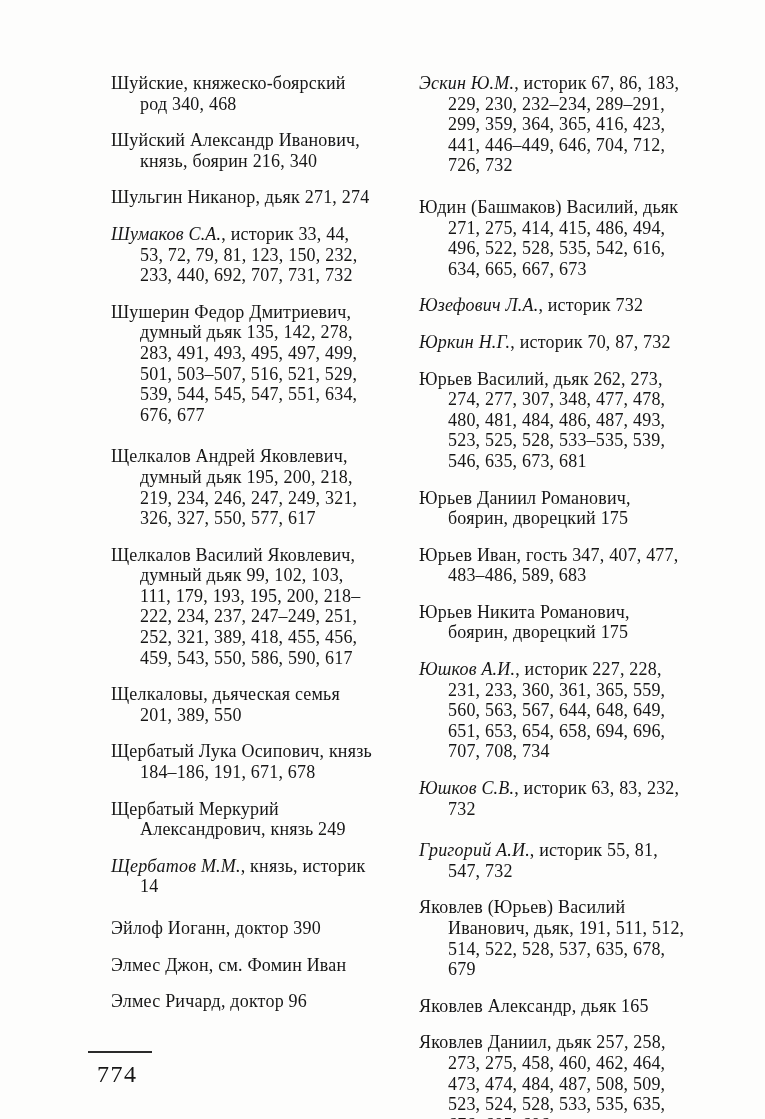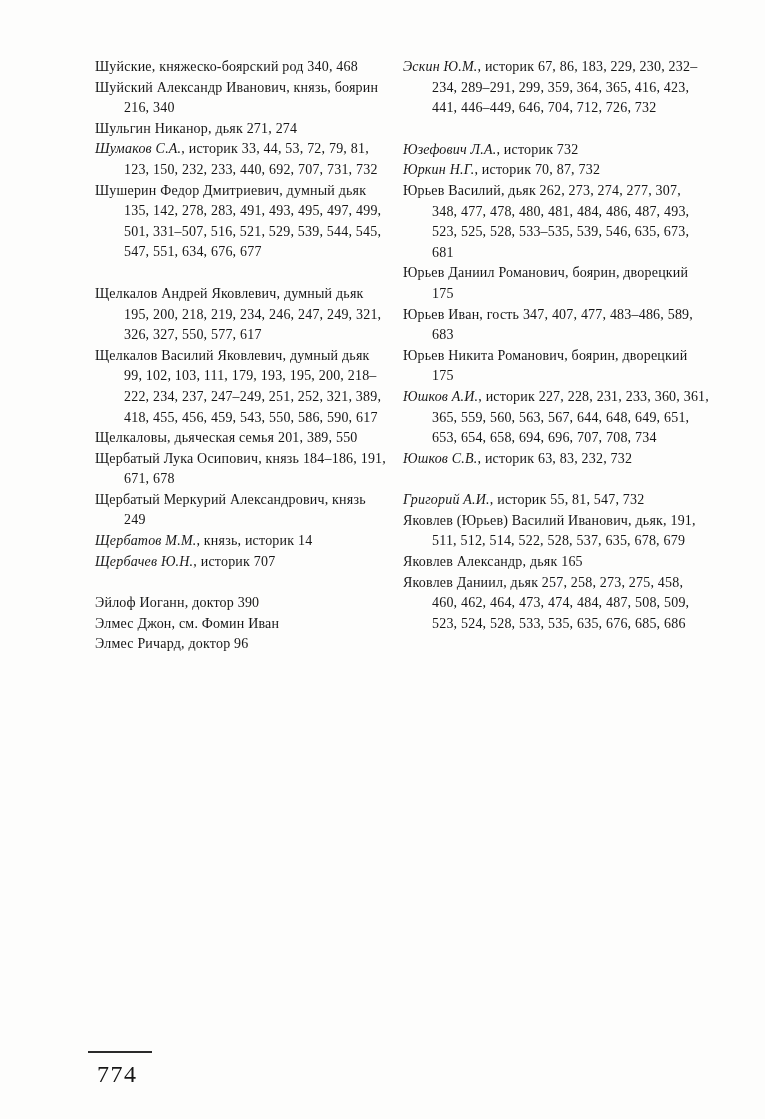--- a/index.html
+++ b/index.html
@@ -21,24 +21,24 @@
     position: absolute;
     top: 57px;
     left: 95px;
     display: flex;
     gap: 12px;
   }
   .column { width: 296px; }
   .column.right { width: 306px; }
   .group + .group { margin-top: 21px; }
   .entry {
-    margin: 0;
+    margin: 16px;
     padding-left: 29px;
     text-indent: -29px;
-    font-size: 14px;
+    font-size: 18px;
     line-height: 20.6px;
     letter-spacing: 0.2px;
     text-align: left;
   }
   .entry-name.italic { font-style: italic; }
   .footer-rule {
     position: absolute;
     left: 88px;
     top: 1051px;
     width: 64px;
@@ -57,42 +57,42 @@
 <body>
 
 <div class="page">
   <div class="columns">
     <div class="column left">
         <div class="group">
           <p class="entry"><span class="entry-name">Шуйские</span><span class="entry-text">, княжеско-боярский род 340, 468</span></p>
           <p class="entry"><span class="entry-name">Шуйский Александр Иванович</span><span class="entry-text">, князь, боярин 216, 340</span></p>
           <p class="entry"><span class="entry-name">Шульгин Никанор</span><span class="entry-text">, дьяк 271, 274</span></p>
           <p class="entry"><span class="entry-name italic">Шумаков С.А.</span><span class="entry-text">, историк 33, 44, 53, 72, 79, 81, 123, 150, 232, 233, 440, 692, 707, 731, 732</span></p>
-          <p class="entry"><span class="entry-name">Шушерин Федор Дмитриевич</span><span class="entry-text">, думный дьяк 135, 142, 278, 283, 491, 493, 495, 497, 499, 501, 331–507, 516, 521, 529, 539, 544, 545, 547, 551, 634, 676, 677</span></p>
+          <p class="entry"><span class="entry-name">Шушерин Федор Дмитриевич</span><span class="entry-text">, думный дьяк 135, 142, 278, 283, 491, 493, 495, 497, 499, 501, 503–507, 516, 521, 529, 539, 544, 545, 547, 551, 634, 676, 677</span></p>
         </div>
         <div class="group">
           <p class="entry"><span class="entry-name">Щелкалов Андрей Яковлевич</span><span class="entry-text">, думный дьяк 195, 200, 218, 219, 234, 246, 247, 249, 321, 326, 327, 550, 577, 617</span></p>
           <p class="entry"><span class="entry-name">Щелкалов Василий Яковлевич</span><span class="entry-text">, думный дьяк 99, 102, 103, 111, 179, 193, 195, 200, 218–222, 234, 237, 247–249, 251, 252, 321, 389, 418, 455, 456, 459, 543, 550, 586, 590, 617</span></p>
           <p class="entry"><span class="entry-name">Щелкаловы</span><span class="entry-text">, дьяческая семья 201, 389, 550</span></p>
           <p class="entry"><span class="entry-name">Щербатый Лука Осипович</span><span class="entry-text">, князь 184–186, 191, 671, 678</span></p>
           <p class="entry"><span class="entry-name">Щербатый Меркурий Александрович</span><span class="entry-text">, князь 249</span></p>
           <p class="entry"><span class="entry-name italic">Щербатов М.М.</span><span class="entry-text">, князь, историк 14</span></p>
-          <p class="entry"><span class="entry-name italic">Щербачев Ю.Н.</span><span class="entry-text">, историк 707</span></p>
         </div>
         <div class="group">
           <p class="entry"><span class="entry-name">Эйлоф Иоганн</span><span class="entry-text">, доктор 390</span></p>
           <p class="entry"><span class="entry-name">Элмес Джон</span><span class="entry-text">, см. Фомин Иван</span></p>
           <p class="entry"><span class="entry-name">Элмес Ричард</span><span class="entry-text">, доктор 96</span></p>
         </div>
       </div>
     <div class="column right">
         <div class="group">
           <p class="entry"><span class="entry-name italic">Эскин Ю.М.</span><span class="entry-text">, историк 67, 86, 183, 229, 230, 232–234, 289–291, 299, 359, 364, 365, 416, 423, 441, 446–449, 646, 704, 712, 726, 732</span></p>
         </div>
         <div class="group">
+          <p class="entry"><span class="entry-name">Юдин (Башмаков) Василий</span><span class="entry-text">, дьяк 271, 275, 414, 415, 486, 494, 496, 522, 528, 535, 542, 616, 634, 665, 667, 673</span></p>
           <p class="entry"><span class="entry-name italic">Юзефович Л.А.</span><span class="entry-text">, историк 732</span></p>
           <p class="entry"><span class="entry-name italic">Юркин Н.Г.</span><span class="entry-text">, историк 70, 87, 732</span></p>
           <p class="entry"><span class="entry-name">Юрьев Василий</span><span class="entry-text">, дьяк 262, 273, 274, 277, 307, 348, 477, 478, 480, 481, 484, 486, 487, 493, 523, 525, 528, 533–535, 539, 546, 635, 673, 681</span></p>
           <p class="entry"><span class="entry-name">Юрьев Даниил Романович</span><span class="entry-text">, боярин, дворецкий 175</span></p>
           <p class="entry"><span class="entry-name">Юрьев Иван</span><span class="entry-text">, гость 347, 407, 477, 483–486, 589, 683</span></p>
           <p class="entry"><span class="entry-name">Юрьев Никита Романович</span><span class="entry-text">, боярин, дворецкий 175</span></p>
           <p class="entry"><span class="entry-name italic">Юшков А.И.</span><span class="entry-text">, историк 227, 228, 231, 233, 360, 361, 365, 559, 560, 563, 567, 644, 648, 649, 651, 653, 654, 658, 694, 696, 707, 708, 734</span></p>
           <p class="entry"><span class="entry-name italic">Юшков С.В.</span><span class="entry-text">, историк 63, 83, 232, 732</span></p>
         </div>
         <div class="group">

